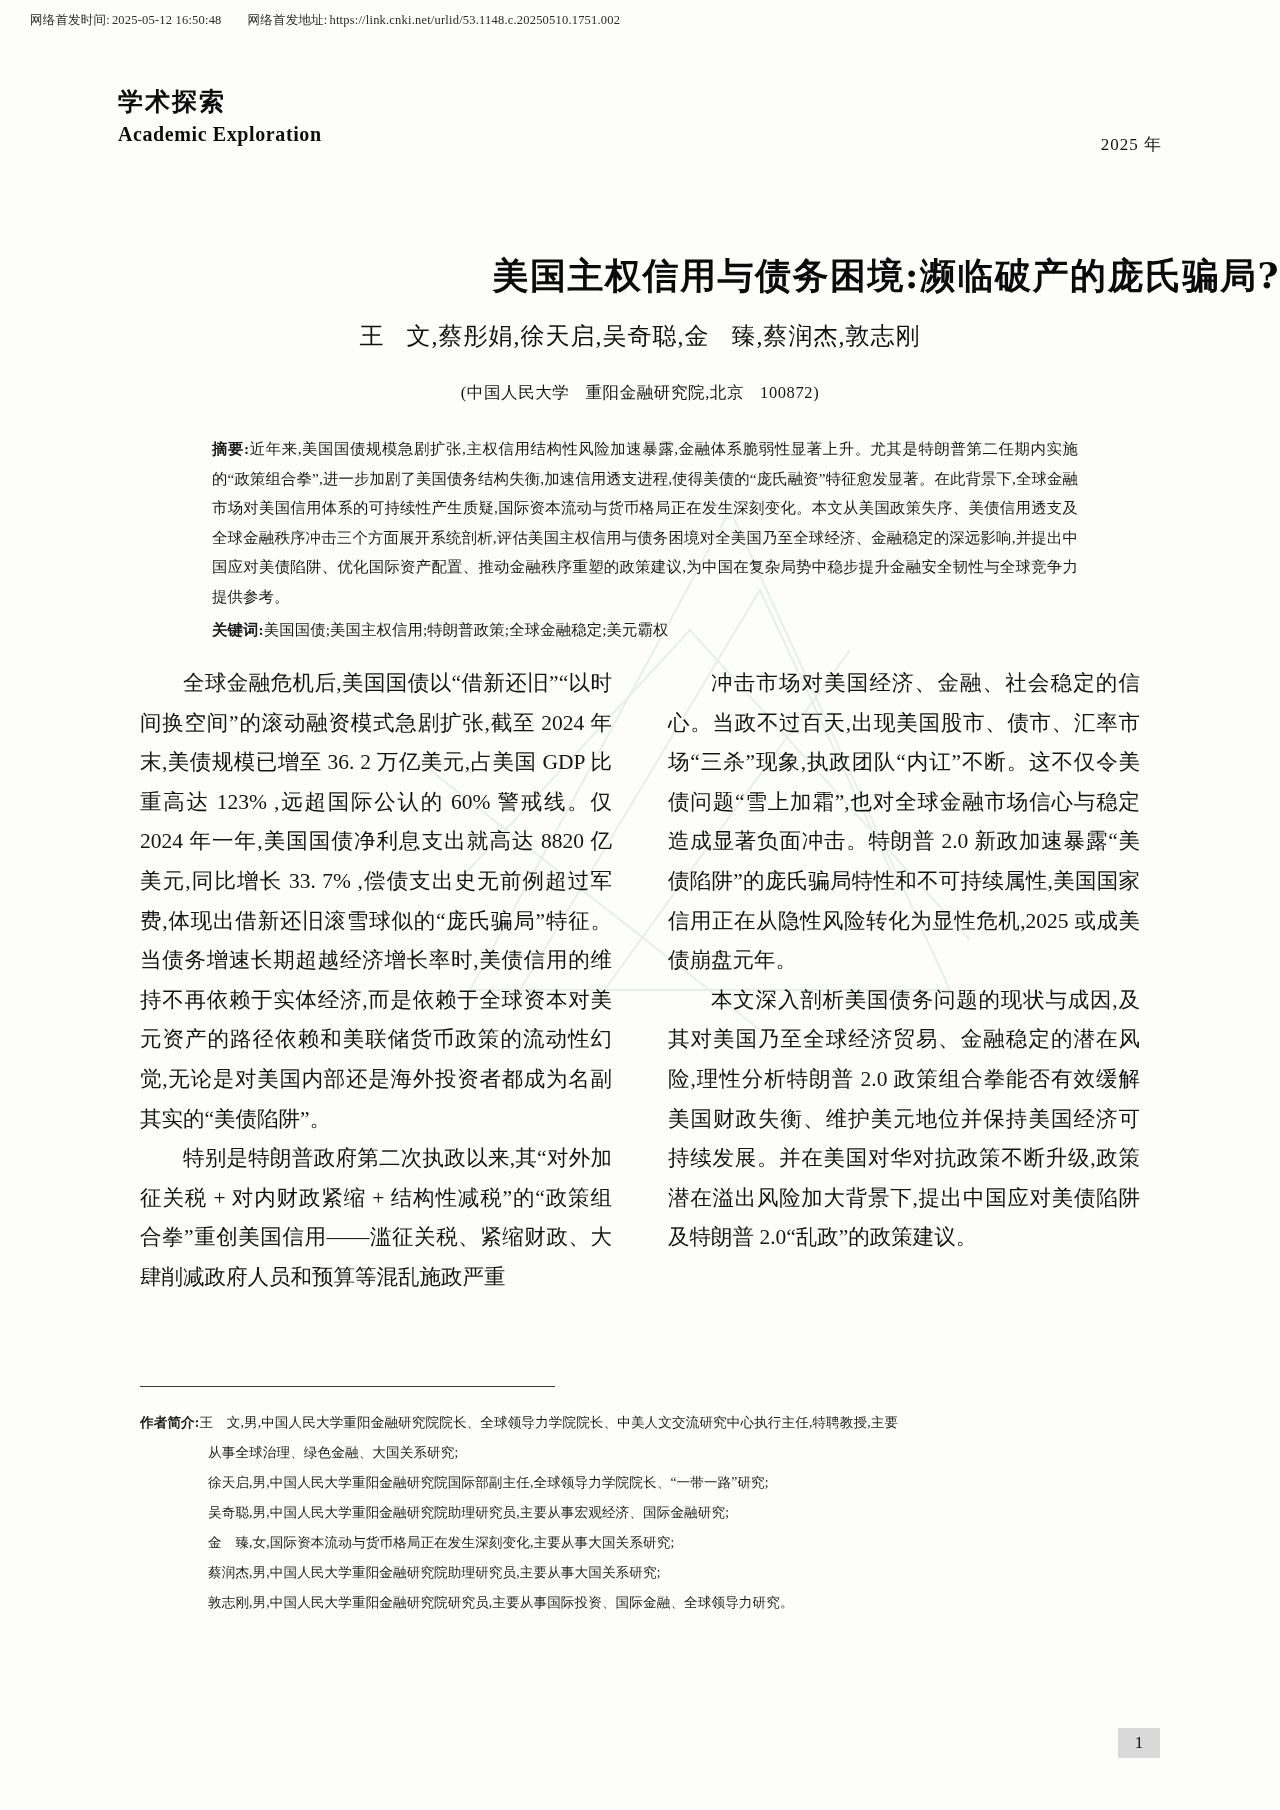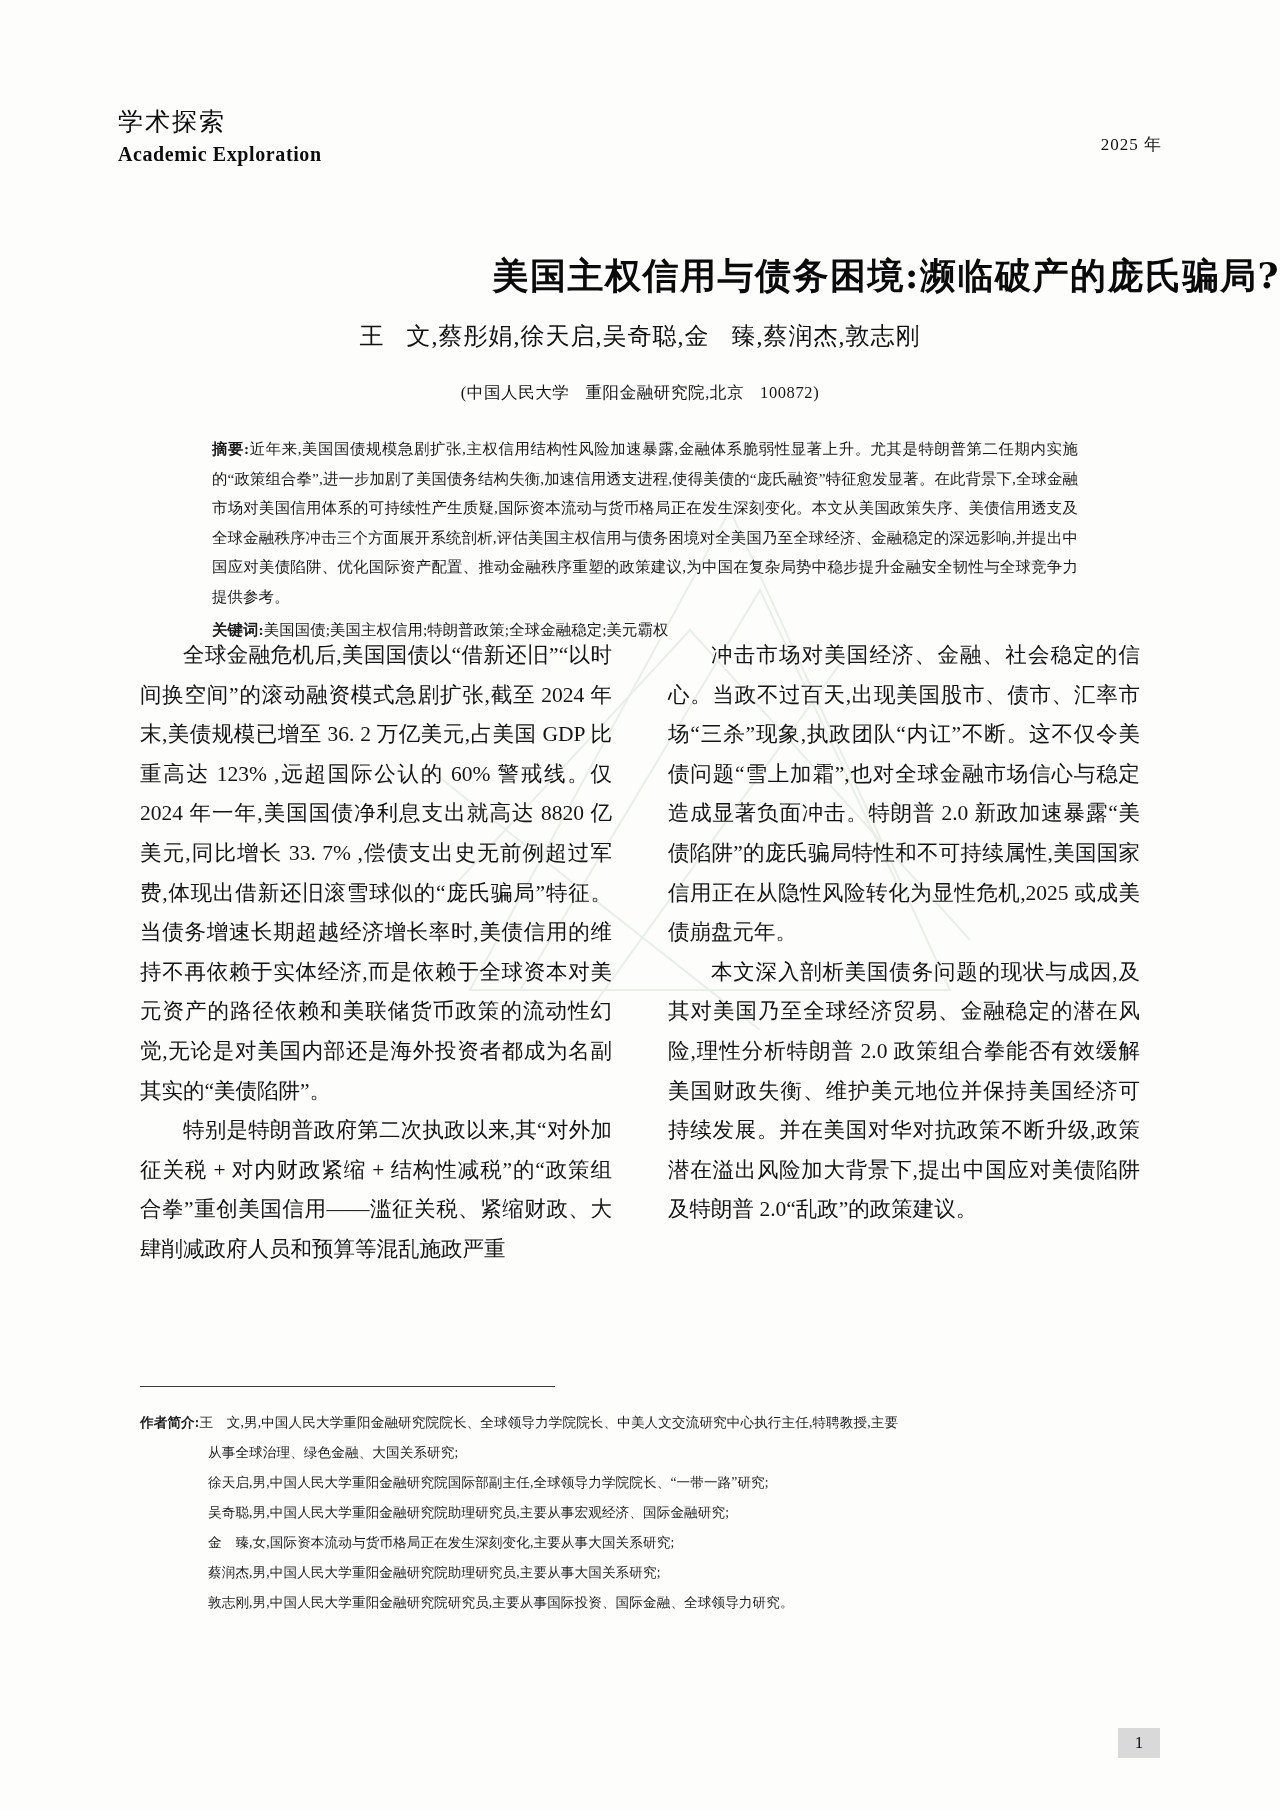--- a/index.html
+++ b/index.html
@@ -43,26 +43,25 @@
   
   .masthead {
     position: absolute;
     top: 88px;
     left: 118px;
     right: 118px;
     height: 72px;
   }
   .journal-cn {
     font-family: "DejaVu Serif", "Liberation Serif", serif;
-    font-weight: normal;
+    font-weight: bold;
     font-size: 25px;
     letter-spacing: 2px;
     line-height: 1.1;
     color: #0d0d0d;
-    margin-top: 20px;
   }
   .journal-en {
     font-family: "Liberation Serif", serif;
     font-weight: bold;
     font-size: 20px;
     letter-spacing: 0.6px;
     margin-top: 7px;
     color: #0d0d0d;
   }
   .masthead-year {
@@ -123,21 +122,21 @@
     color: #1a1a1a;
     letter-spacing: 0.1px;
   }
   .abstract-block p { margin: 0; text-indent: 0; }
   .lead { font-weight: bold; }
   .keywords { margin-top: 4px !important; }
 
   
   .body-cols {
     position: absolute;
-    top: 636px;
+    top: 664px;
     left: 140px;
     width: 1000px;
     height: 500px;
     display: flex;
     gap: 56px;
   }
   .col {
     width: 472px;
     font-size: 21.5px;
     line-height: 39.6px;
@@ -207,20 +206,30 @@
   <svg class="watermark" viewBox="0 0 560 560">
     <g stroke="#2f7d32" stroke-width="2" fill="none">
       <path d="M40 520 L300 40 L520 520 Z"></path>
       <path d="M90 520 L330 120 L470 420"></path>
       <path d="M20 420 L260 160 L540 470"></path>
       <path d="M160 540 L420 180"></path>
       <path d="M0 300 L330 560"></path>
     </g>
   </svg>
 
+  <div class="cnki-strip">
+    <div class="cnki-item">
+      <span class="cnki-label">网络首发时间:</span>
+      <span class="cnki-value">2025-05-12 16:50:48</span>
+    </div>
+    <div class="cnki-item">
+      <span class="cnki-label">网络首发地址:</span>
+      <span class="cnki-value">https://link.cnki.net/urlid/53.1148.c.20250510.1751.002</span>
+    </div>
+  </div>
 
   <div class="masthead">
     <div class="journal-cn">学术探索</div>
     <div class="journal-en">Academic  Exploration</div>
     <div class="masthead-year">2025 年</div>
   </div>
 
   <h1 class="title">美国主权信用与债务困境:濒临破产的庞氏骗局?</h1>
 
   <div class="authors">

